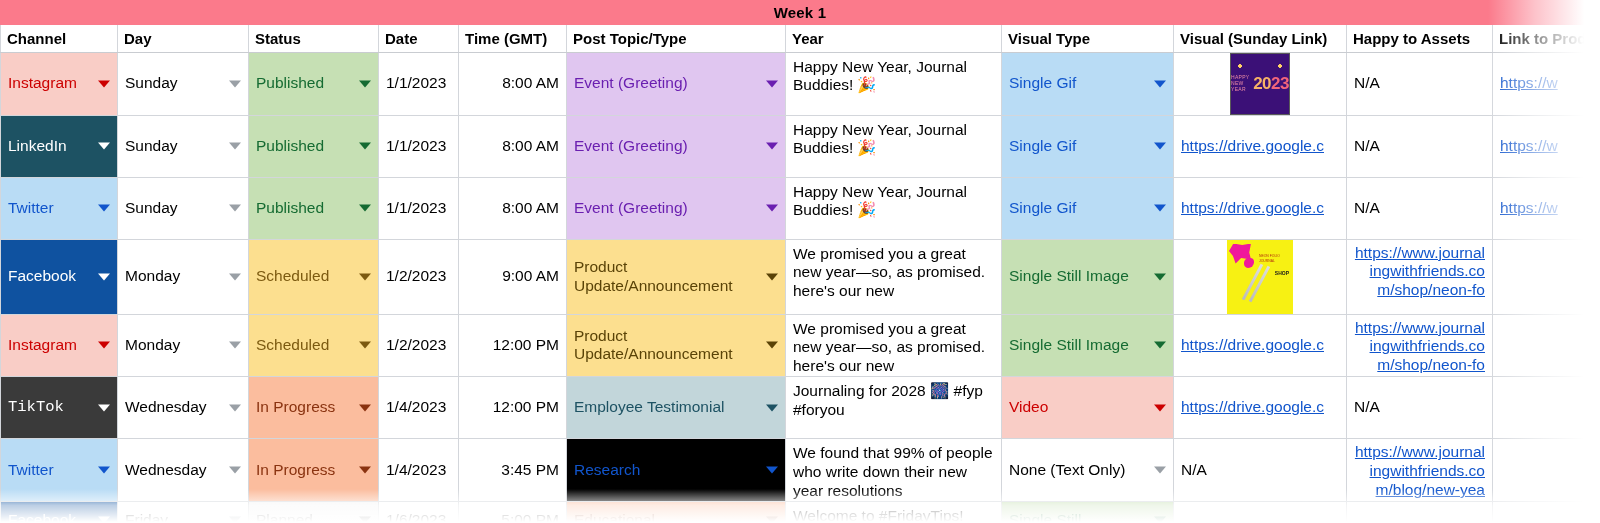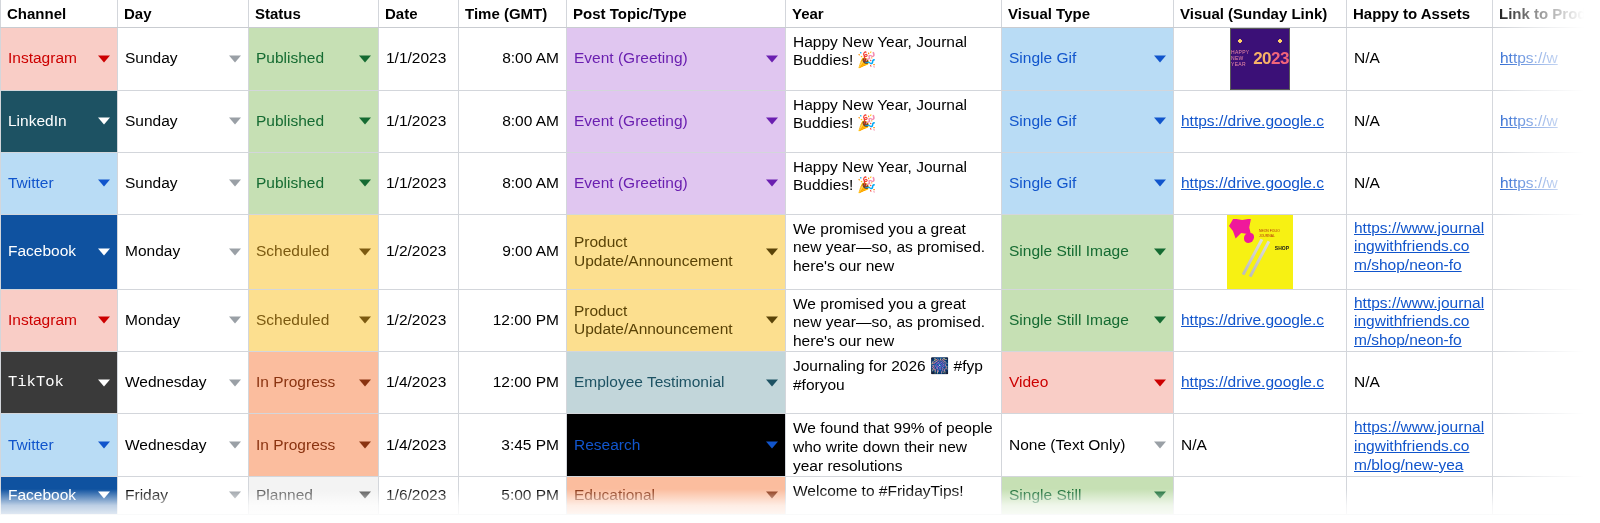--- a/index.html
+++ b/index.html
@@ -81,20 +81,21 @@
   }
   .chip.two-line { line-height: 1.18; }
 
   
   .linktext {
     color: #1155cc;
     text-decoration: underline;
     font-size: 15.5px;
     line-height: 1.22;
     word-break: break-all;
+    text-align: right;
   }
   .cell.linkwrap {
     align-items: flex-start;
     padding-top: 4px;
     flex-direction: column;
   }
   .nowrap-link {
     white-space: nowrap;
     overflow: hidden;
     text-overflow: clip;
@@ -168,20 +169,23 @@
     position:absolute; left:0; bottom:0; width:1600px; height:34px;
     background: linear-gradient(to bottom, rgba(255,255,255,0) 0%, rgba(255,255,255,.72) 48%, #fff 97%);
     pointer-events:none; z-index: 31;
   }
 </style>
 </head>
 <body>
 
 <div id="sheet">
 
+  <div class="week-banner">
+    <span>Week 1</span>
+  </div>
 
   <table class="grid">
     <colgroup id="colgroup">
         <col style="width: 117px;">
         <col style="width: 131px;">
         <col style="width: 130px;">
         <col style="width: 80px;">
         <col style="width: 108px;">
         <col style="width: 219px;">
         <col style="width: 216px;">
@@ -511,21 +515,21 @@
           <td style="height: 62px;">
             <div class="cell right">12:00 PM</div>
           </td>
           <td style="height: 62px; background: rgb(194, 214, 218);">
             <div class="chip" style="color: rgb(29, 82, 99);">
               <span>Employee Testimonial</span>
               <span class="caret"></span>
             </div>
           </td>
           <td style="height: 62px;">
-            <div class="cell wrap">Journaling for 2026 🎆 #fyp #foryou</div>
+            <div class="cell wrap">Journaling for 2028 🎆 #fyp #foryou</div>
           </td>
           <td style="height: 62px; background: rgb(249, 205, 198);">
             <div class="chip" style="color: rgb(204, 0, 0);">
               <span>Video</span>
               <span class="caret"></span>
             </div>
           </td>
           <td style="height: 62px;">
             <div class="cell">
               <span class="linktext nowrap-link">https://drive.google.c</span>

